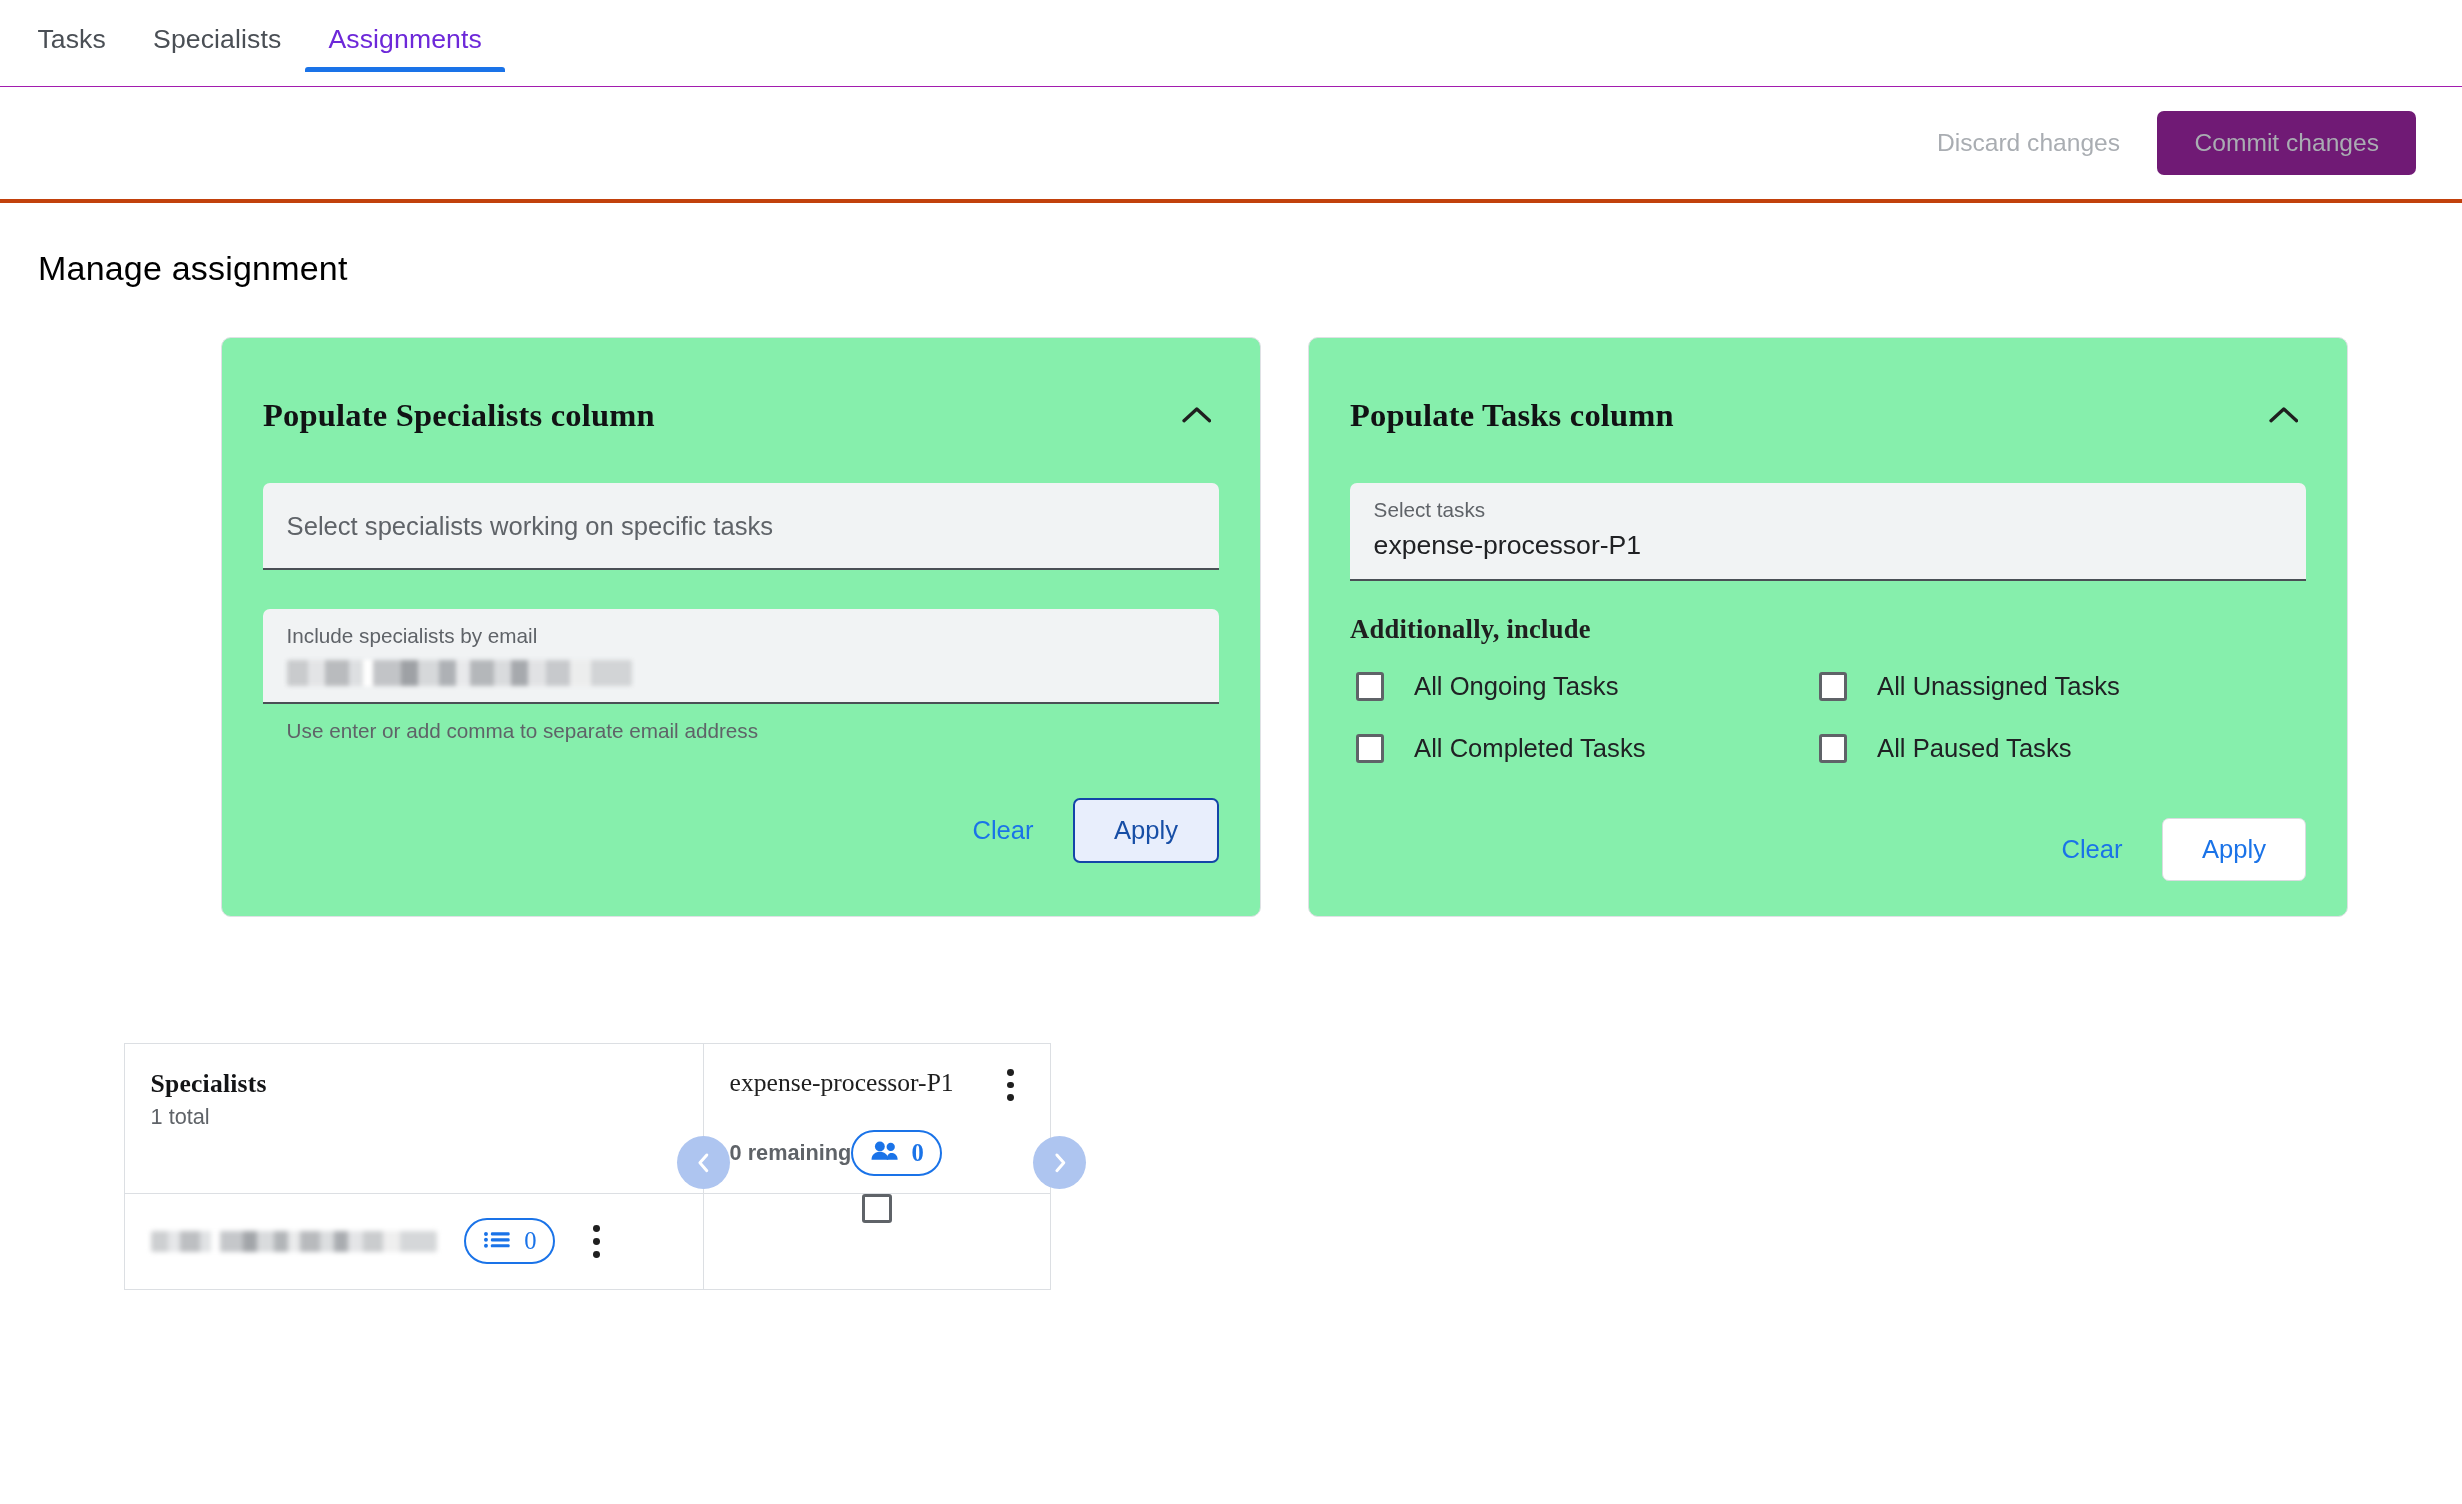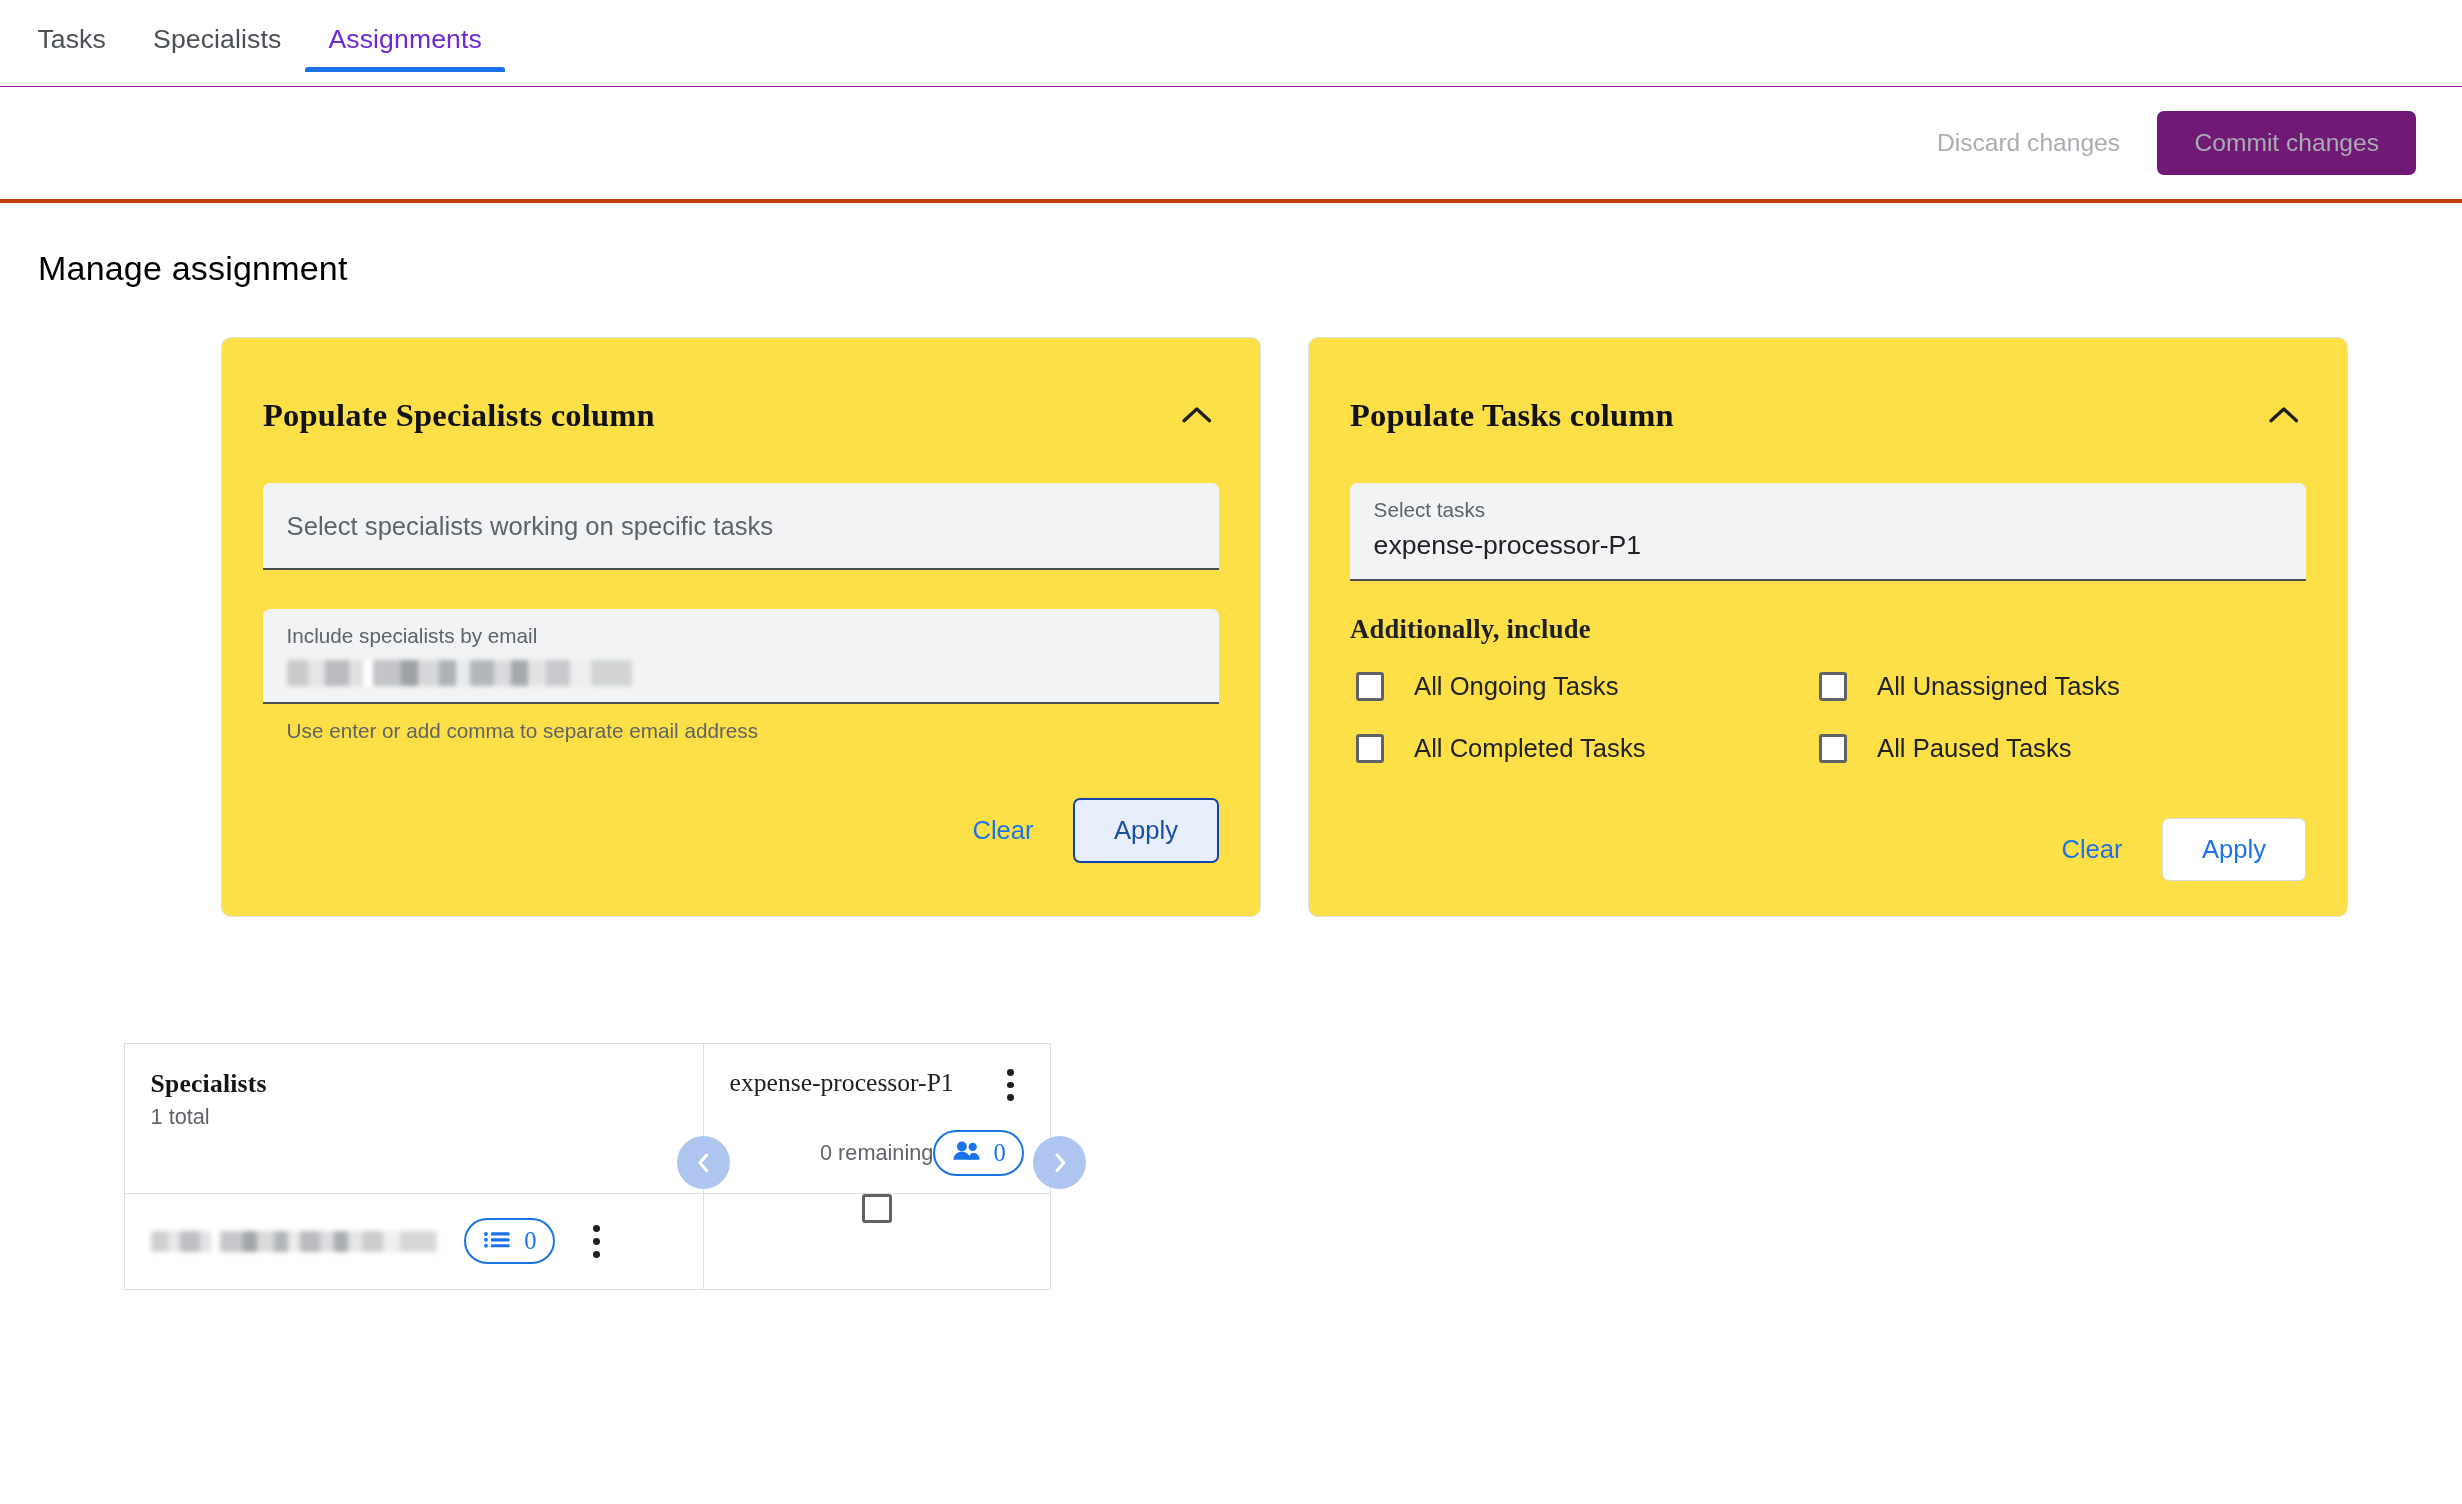--- a/index.html
+++ b/index.html
@@ -82,21 +82,21 @@
   
   .cards {
     display: flex;
     gap: 47px;
     padding: 49px 0 0 221px;
   }
   .card {
     width: 1040px;
     border: 1px solid #dfe1e5;
     border-radius: 9.9px;
-    background: #fde047;
+    background: #86efac;
     padding: 43px 41px 35px 41px;
     position: relative;
   }
   .card-head {
     display: flex;
     align-items: center;
     justify-content: space-between;
     padding: 11.8px 0 5.9px 0;
   }
   .card-title {
@@ -269,22 +269,23 @@
   .kebab {
     width: 27.6px; height: 39px;
     display: flex; flex-direction: column;
     align-items: center; justify-content: center;
     gap: 5.9px; cursor: pointer; flex: none;
   }
   .kebab i { width: 6.9px; height: 6.9px; border-radius: 50%; background: #1f1f1f; display:block; }
   .task-meta-row {
     display: flex;
     align-items: center;
-    justify-content: flex-end;
+    justify-content: flex-start;
     margin-top: 25.6px;
+    font-weight: bold;
   }
   .remaining { font-size: 21.7px; color: #5f6368; }
   .pill {
     display: inline-flex;
     align-items: center;
     gap: 11.8px;
     border: 2px solid #1a73e8;
     border-radius: 984px;
     padding: 6.9px 16.7px;
     background: #fff;

